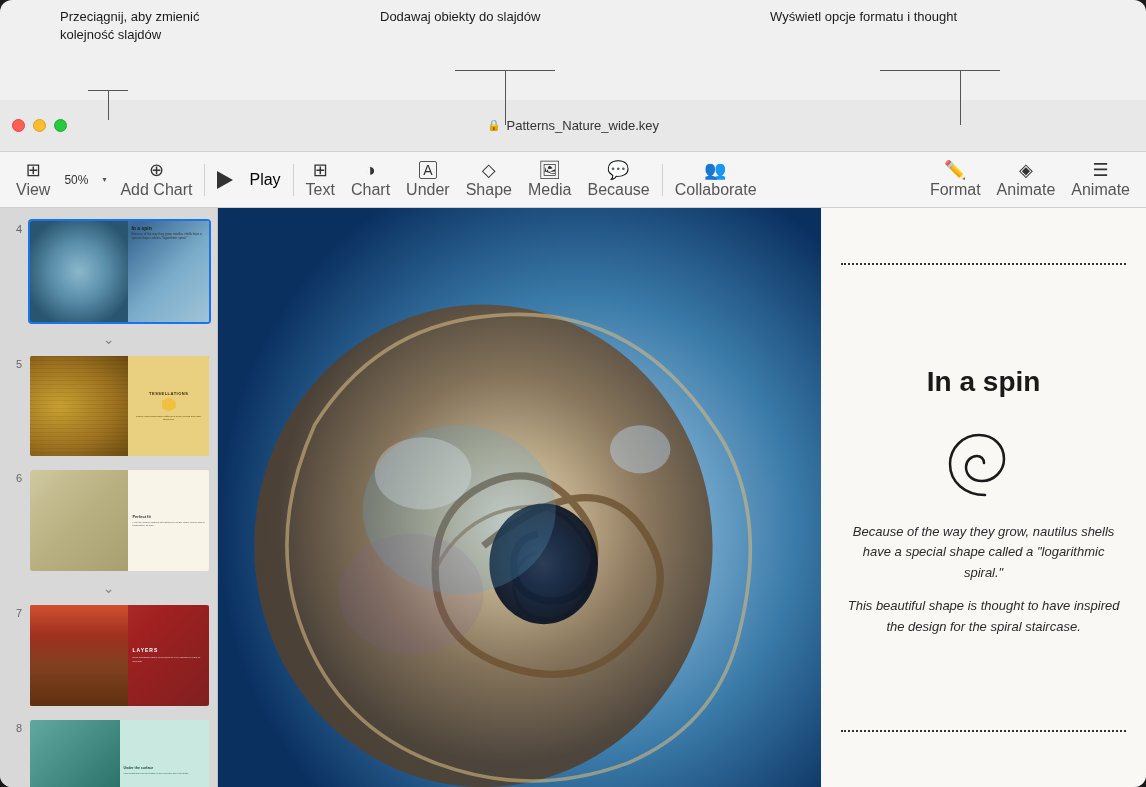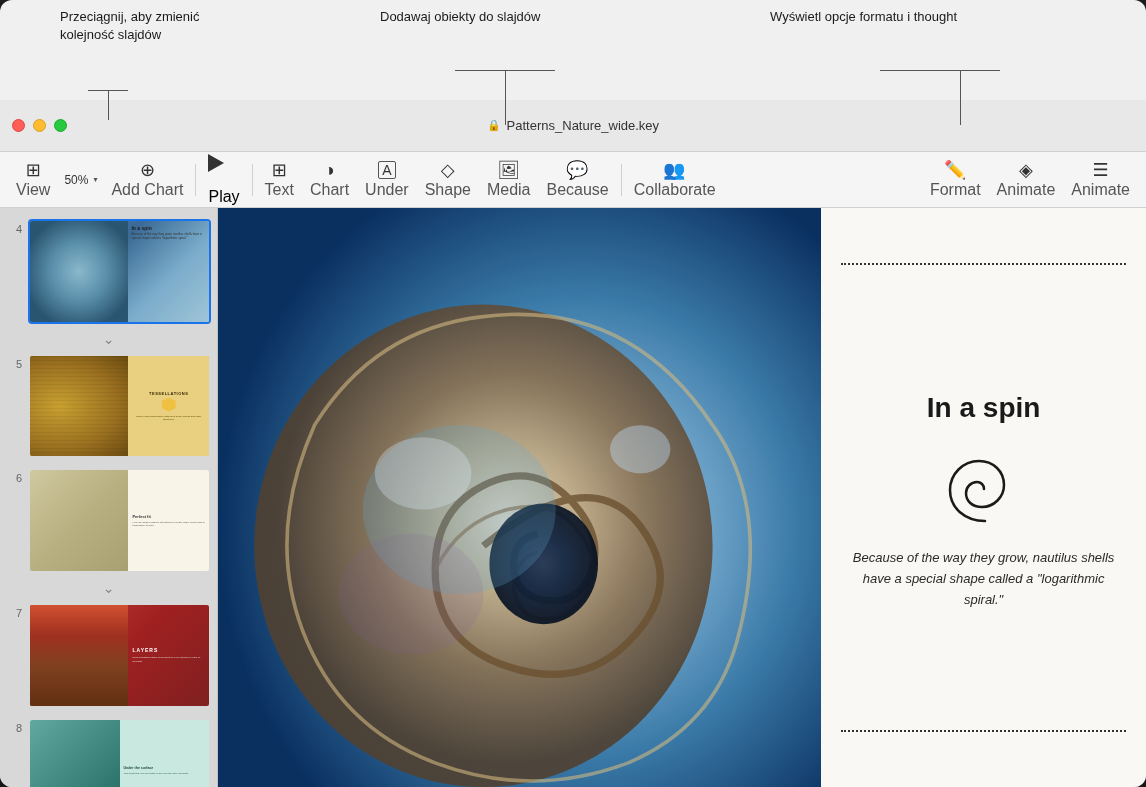--- a/index.html
+++ b/index.html
@@ -98,21 +98,21 @@
     }
     .toolbar-separator {
       width: 1px;
       height: 32px;
       background: #d0d0d0;
       margin: 0 4px;
     }
     .zoom-btn {
       display: flex;
       align-items: center;
-      gap: 5px;
+      gap: 14px;
       padding: 4px 6px;
       cursor: pointer;
       border-radius: 6px;
     }
     .zoom-label { font-size: 12px; color: #333; }
     .zoom-arrow { font-size: 8px; color: #555; }
 
     
     .main-content {
       display: flex;
@@ -435,22 +435,22 @@
       line-height: 1.6;
       margin-bottom: 12px;
     }
 
     
     .toolbar-spacer { flex: 1; }
 
     
     .play-btn {
       display: flex;
-      flex-direction: column;
-      align-items: flex-start;
+      flex-direction: row;
+      align-items: flex-end;
       padding: 4px 8px;
       cursor: pointer;
       gap: 16px;
     }
     .play-triangle {
       width: 0;
       height: 0;
       border-top: 9px solid transparent;
       border-bottom: 9px solid transparent;
       border-left: 16px solid #333;
@@ -724,20 +724,21 @@
                        C27,33 22,38 22,44 
                        C22,52 28,58 38,58 
                        C50,58 60,48 60,36 
                        C60,22 49,12 35,12 
                        C19,12 6,25 6,41 
                        C6,59 21,72 41,72" fill="none" stroke="#1a1a1a" stroke-width="2.5" stroke-linecap="round"></path>
             </svg>
           </div>
 
           <p class="slide-body-text">Because of the way they grow, nautilus shells have a special shape called a "logarithmic spiral."</p>
+          <p class="slide-body-text">This beautiful shape is thought to have inspired the design for the spiral staircase.</p>
 
           <div class="dotted-line bottom"></div>
         </div>
 
       </div>
     </div>
 
   </div>
 </div>
 

